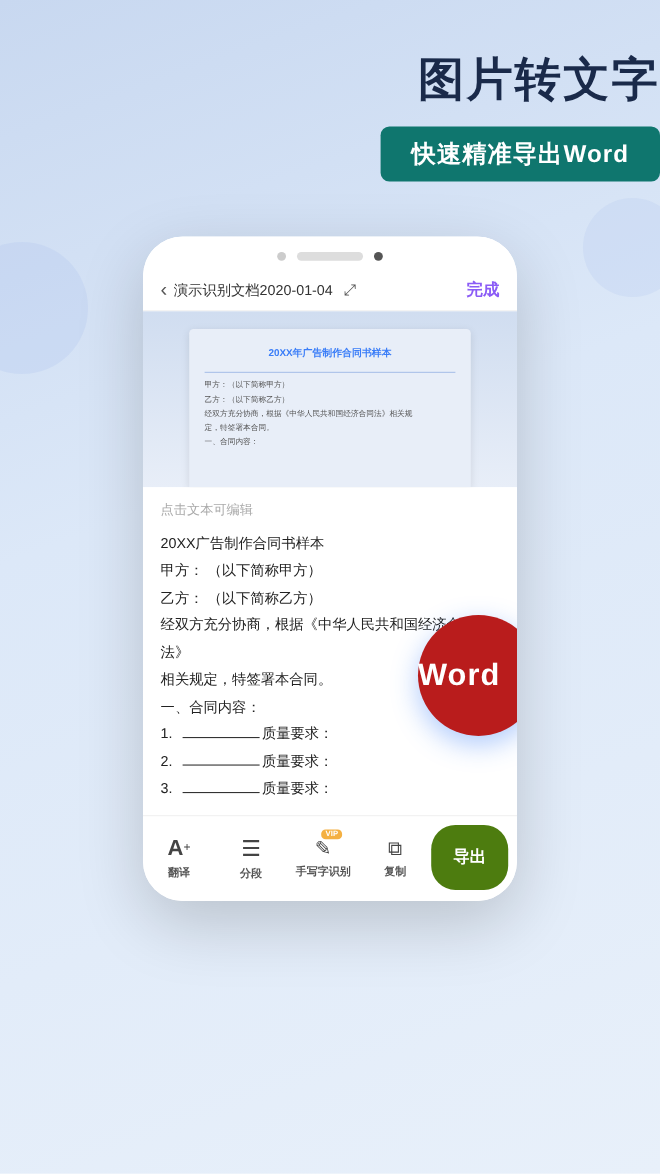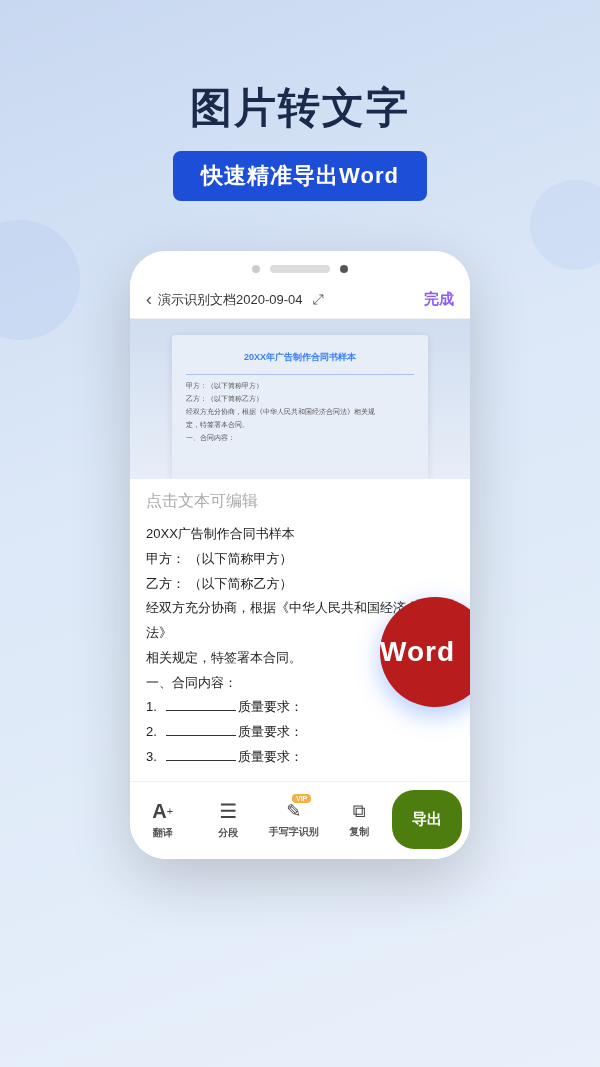--- a/index.html
+++ b/index.html
@@ -7,35 +7,35 @@
       width: 600px;
       height: 1067px;
       background: linear-gradient(160deg, #c8d8f0 0%, #dce8f8 40%, #e8f0fa 100%);
       font-family: -apple-system, 'PingFang SC', 'Hiragino Sans GB', sans-serif;
       overflow: hidden;
       position: relative;
     }
 
     
     .header {
-      text-align: center;
-      padding-top: 83px;
+      text-align: right;
+      padding-top: 47px;
       padding-bottom: 20px;
     }
     .main-title {
       font-size: 42px;
       font-weight: 800;
       color: #1a2a4a;
       letter-spacing: 2px;
       line-height: 1.2;
       margin-bottom: 18px;
     }
     .sub-title-box {
       display: inline-block;
-      background: #1d4ed8;
+      background: #0f766e;
       border-radius: 8px;
       padding: 10px 28px;
     }
     .sub-title {
       font-size: 22px;
       font-weight: 700;
       color: #ffffff;
       letter-spacing: 1px;
     }
 
@@ -146,21 +146,21 @@
       margin-bottom: 3px;
     }
 
     
     .text-area {
       background: #fff;
       padding: 12px 16px;
       position: relative;
     }
     .editable-hint {
-      font-size: 16px;
+      font-size: 12px;
       color: #aaa;
       margin-bottom: 10px;
     }
     .text-content {
       font-size: 13px;
       color: #222;
       line-height: 1.9;
     }
     .text-line {
       display: block;
@@ -283,21 +283,21 @@
 
     <div class="phone-top-bar">
       <div class="phone-dot-left"></div>
       <div class="phone-speaker"></div>
       <div class="phone-dot-right"></div>
     </div>
 
     <div class="phone-nav">
       <div class="phone-nav-left">
         <span class="nav-back-arrow">‹</span>
-        <span class="nav-title">演示识别文档2020-09-04</span>
+        <span class="nav-title">演示识别文档2020-01-04</span>
         <span class="nav-icon">⤢</span>
       </div>
       <span class="nav-done">完成</span>
     </div>
 
     <div class="doc-preview">
       <div class="doc-sheet">
         <div class="doc-heading">20XX年广告制作合同书样本</div>
         <div class="doc-line"></div>
         <div class="doc-text-line">甲方：（以下简称甲方）</div>

